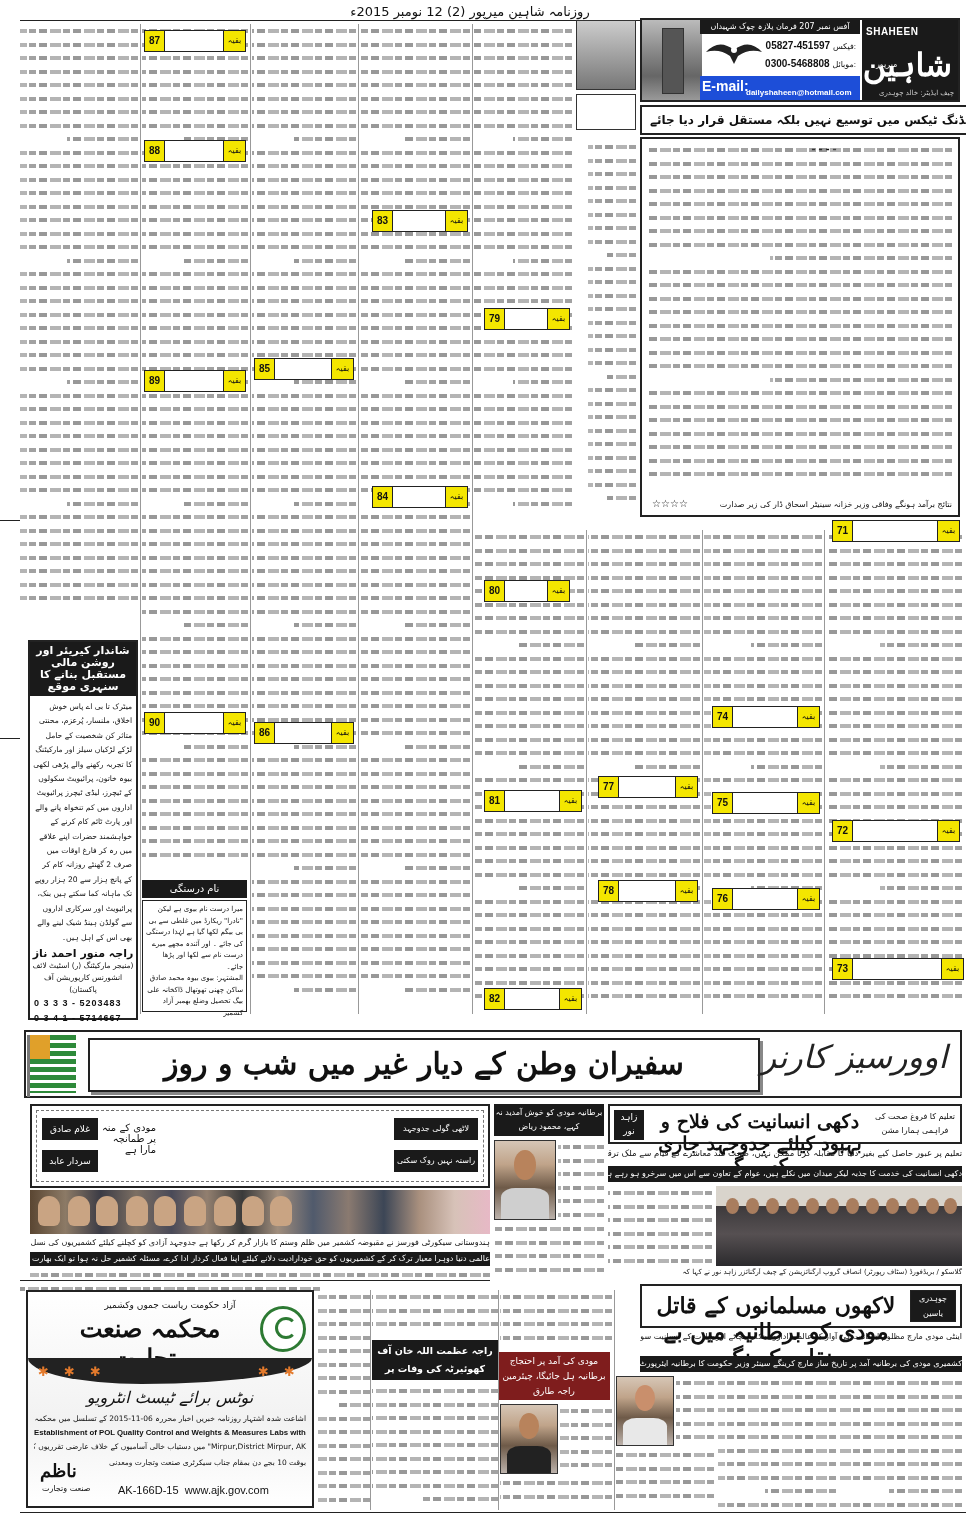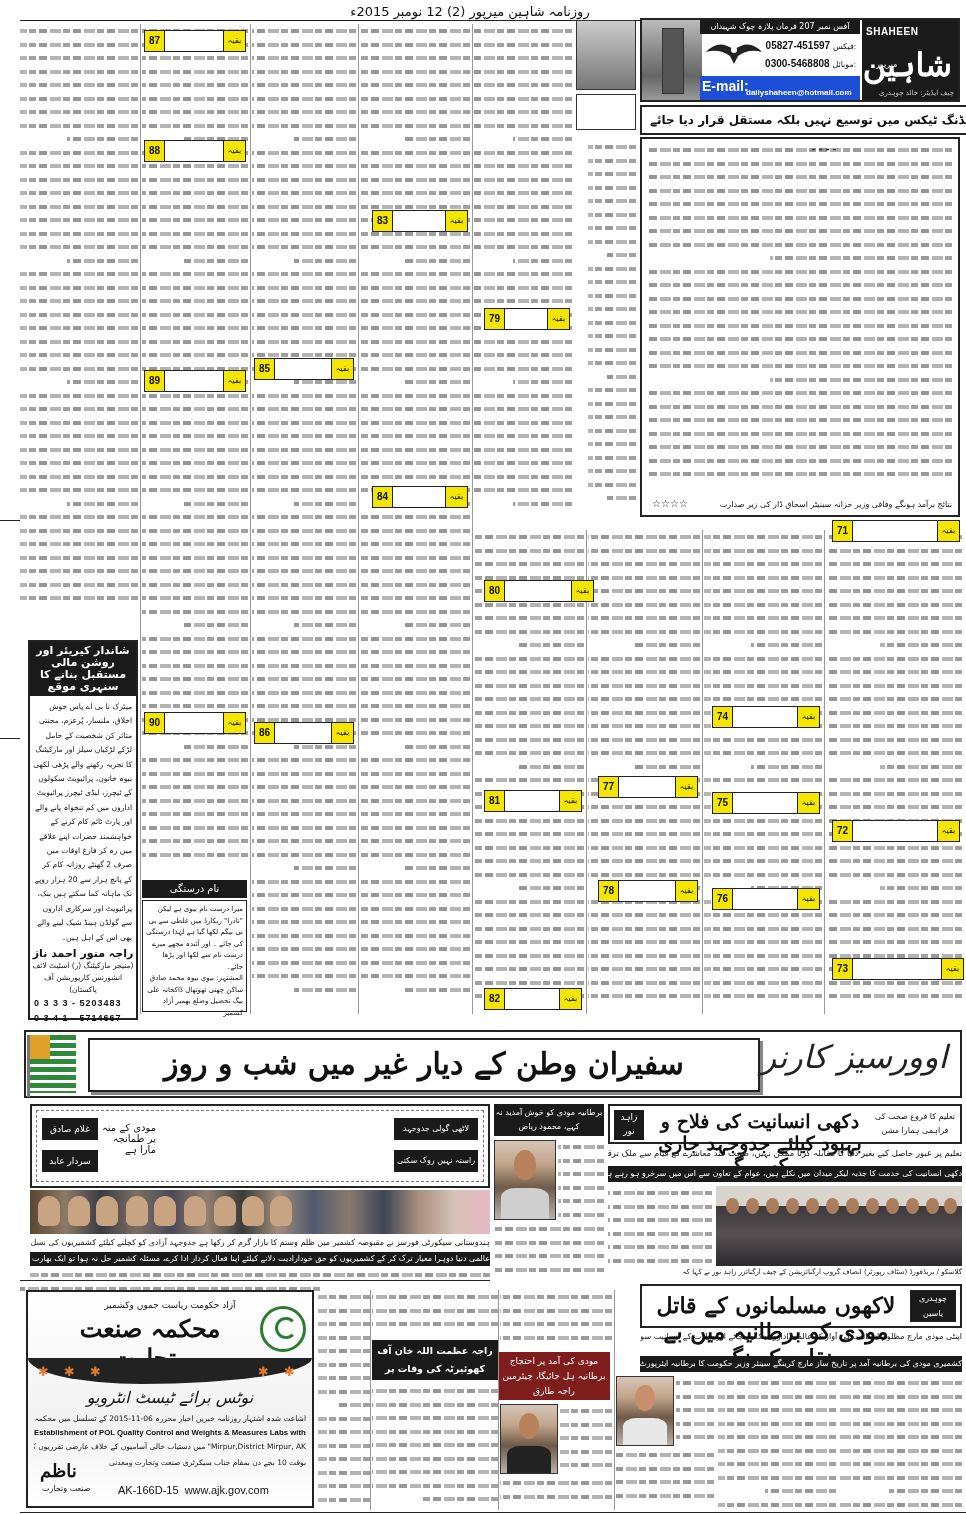--- a/index.html
+++ b/index.html
@@ -696,21 +696,21 @@
     <span class="baqiya">بقیہ</span>
   </div>
 <div class="cont" style="left:144px;top:712px;width:102px;">
     <span class="num">90</span>
     <span class="baqiya">بقیہ</span>
   </div>
 <div class="cont" style="left:254px;top:722px;width:100px;">
     <span class="num">86</span>
     <span class="baqiya">بقیہ</span>
   </div>
-<div class="cont" style="left:484px;top:580px;width:110px;padding-left:28px;">
+<div class="cont" style="left:484px;top:580px;width:86px;padding-left:28px;">
     <span class="num">80</span>
     <span class="baqiya">بقیہ</span>
   </div>
 <div class="cont" style="left:484px;top:790px;width:98px;">
     <span class="num">81</span>
     <span class="baqiya">بقیہ</span>
   </div>
 <div class="cont" style="left:484px;top:988px;width:98px;">
     <span class="num">82</span>
     <span class="baqiya">بقیہ</span>

